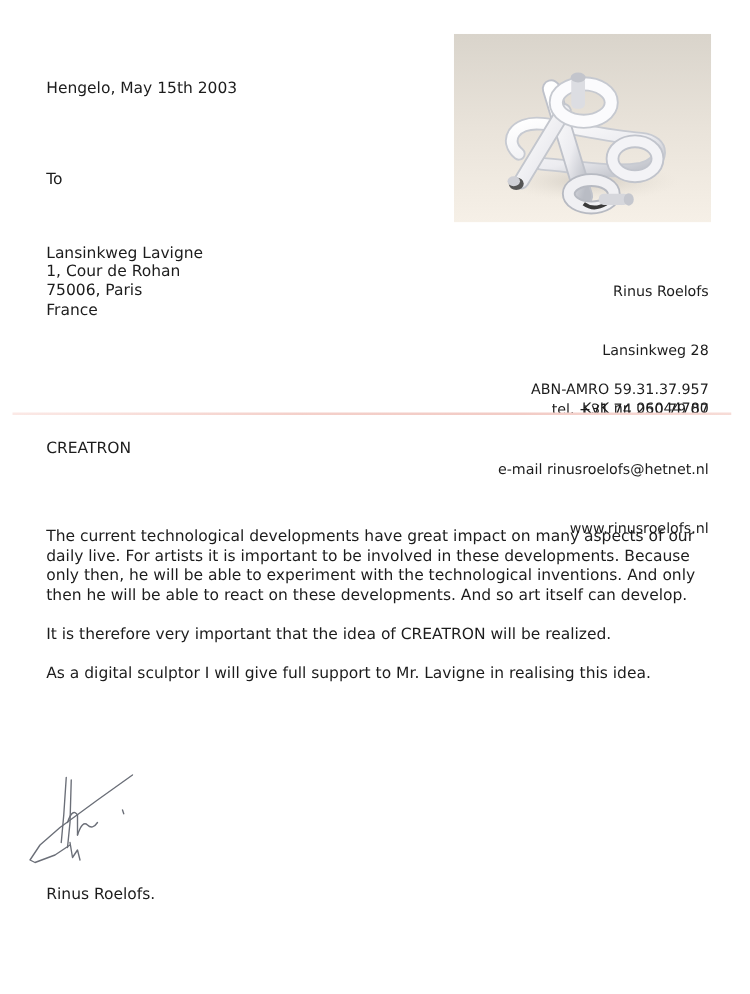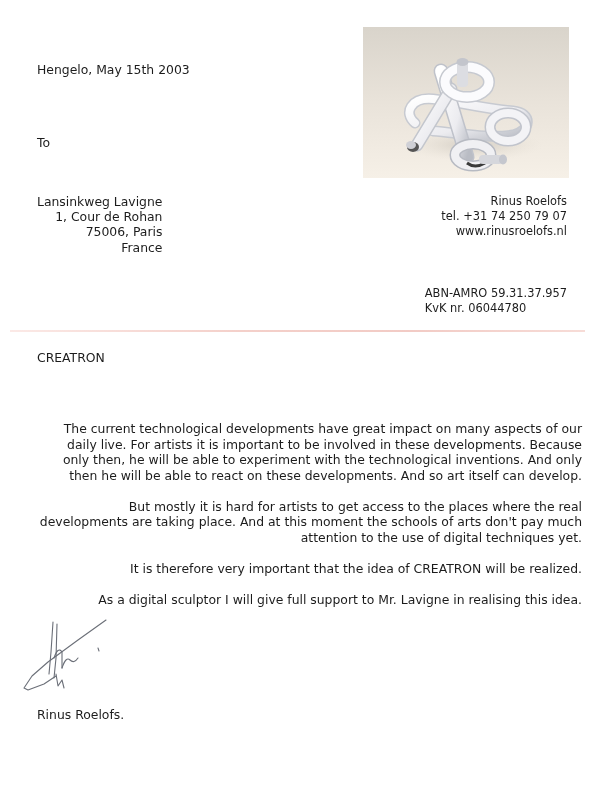--- a/index.html
+++ b/index.html
@@ -9,41 +9,41 @@
     }
     body {
       width: 600px;
       height: 795px;
       position: relative;
       overflow: hidden;
       font-family: "DejaVu Sans", "Liberation Sans", sans-serif;
       color: #1c1c1c;
       font-size: 12.4px;
     }
-    .abs { position: absolute; text-align: right; }
+    .abs { position: absolute; }
 
     .date { left: 37px; top: 62px; line-height: 15px; }
     .to   { left: 37px; top: 135px; line-height: 15px; }
 
     .recipient { left: 37px; top: 194px; line-height: 15.2px; }
     .recipient div { white-space: nowrap; }
 
     .sender {
       right: 33px;
       top: 194px;
       text-align: right;
       line-height: 15.2px;
       font-size: 11.4px;
     }
-    .sender div { white-space: nowrap; }
+    .sender div { white-space: nowrap; margin-top: 32px; }
 
     .registry {
       right: 33px;
-      top: 286px;
-      text-align: left;
+      top: 304px;
+      text-align: right;
       line-height: 15.2px;
       font-size: 11.4px;
     }
     .registry div { white-space: nowrap; }
 
     .rule {
       left: 10px;
       top: 330px;
       width: 575px;
       height: 2px;
@@ -139,36 +139,37 @@
 
 <div class="abs recipient">
   <div>Lansinkweg Lavigne</div>
   <div>1, Cour de Rohan</div>
   <div>75006, Paris</div>
   <div>France</div>
 </div>
 
 <div class="abs sender">
   <div>Rinus Roelofs</div>
+  <div>Lansinkweg 28</div>
   <div>tel. +31 74 250 79 07</div>
+  <div>e-mail rinusroelofs@hetnet.nl</div>
   <div>www.rinusroelofs.nl</div>
 </div>
 
 <div class="abs registry">
   <div>ABN-AMRO 59.31.37.957</div>
   <div>KvK nr. 06044780</div>
 </div>
 
 <div class="abs rule"></div>
 
 <div class="abs subject">CREATRON</div>
 
 <div class="abs body-text">
   <p>The current technological developments have great impact on many aspects of our daily live. For artists it is important to be involved in these developments. Because only then, he will be able to experiment with the technological inventions. And only then he will be able to react on these developments. And so art itself can develop.</p>
-  <p>But mostly it is hard for artists to get access to the places where the real developments are taking place.  And at this moment the schools of arts don't pay much attention to the use of digital techniques yet.</p>
   <p>It is therefore very important that the idea of CREATRON will be realized.</p>
   <p>As a digital sculptor I will give full support to Mr. Lavigne in realising this idea.</p>
 </div>
 
 <div class="abs signature">
   <svg width="92" height="82" viewBox="0 0 92 82" xmlns="http://www.w3.org/2000/svg">
     <g fill="none" stroke="#6b6f78" stroke-width="1.1" stroke-linecap="round" stroke-linejoin="round">
       <path d="M35 4 L 33 34 L 31 56"></path>
       <path d="M39 6 L 38 40 L 36 60"></path>
       <path d="M88 2 L 60 22 L 30 44 L 14 58 L 6 70 L 10 72 L 26 66 L 38 58"></path>

